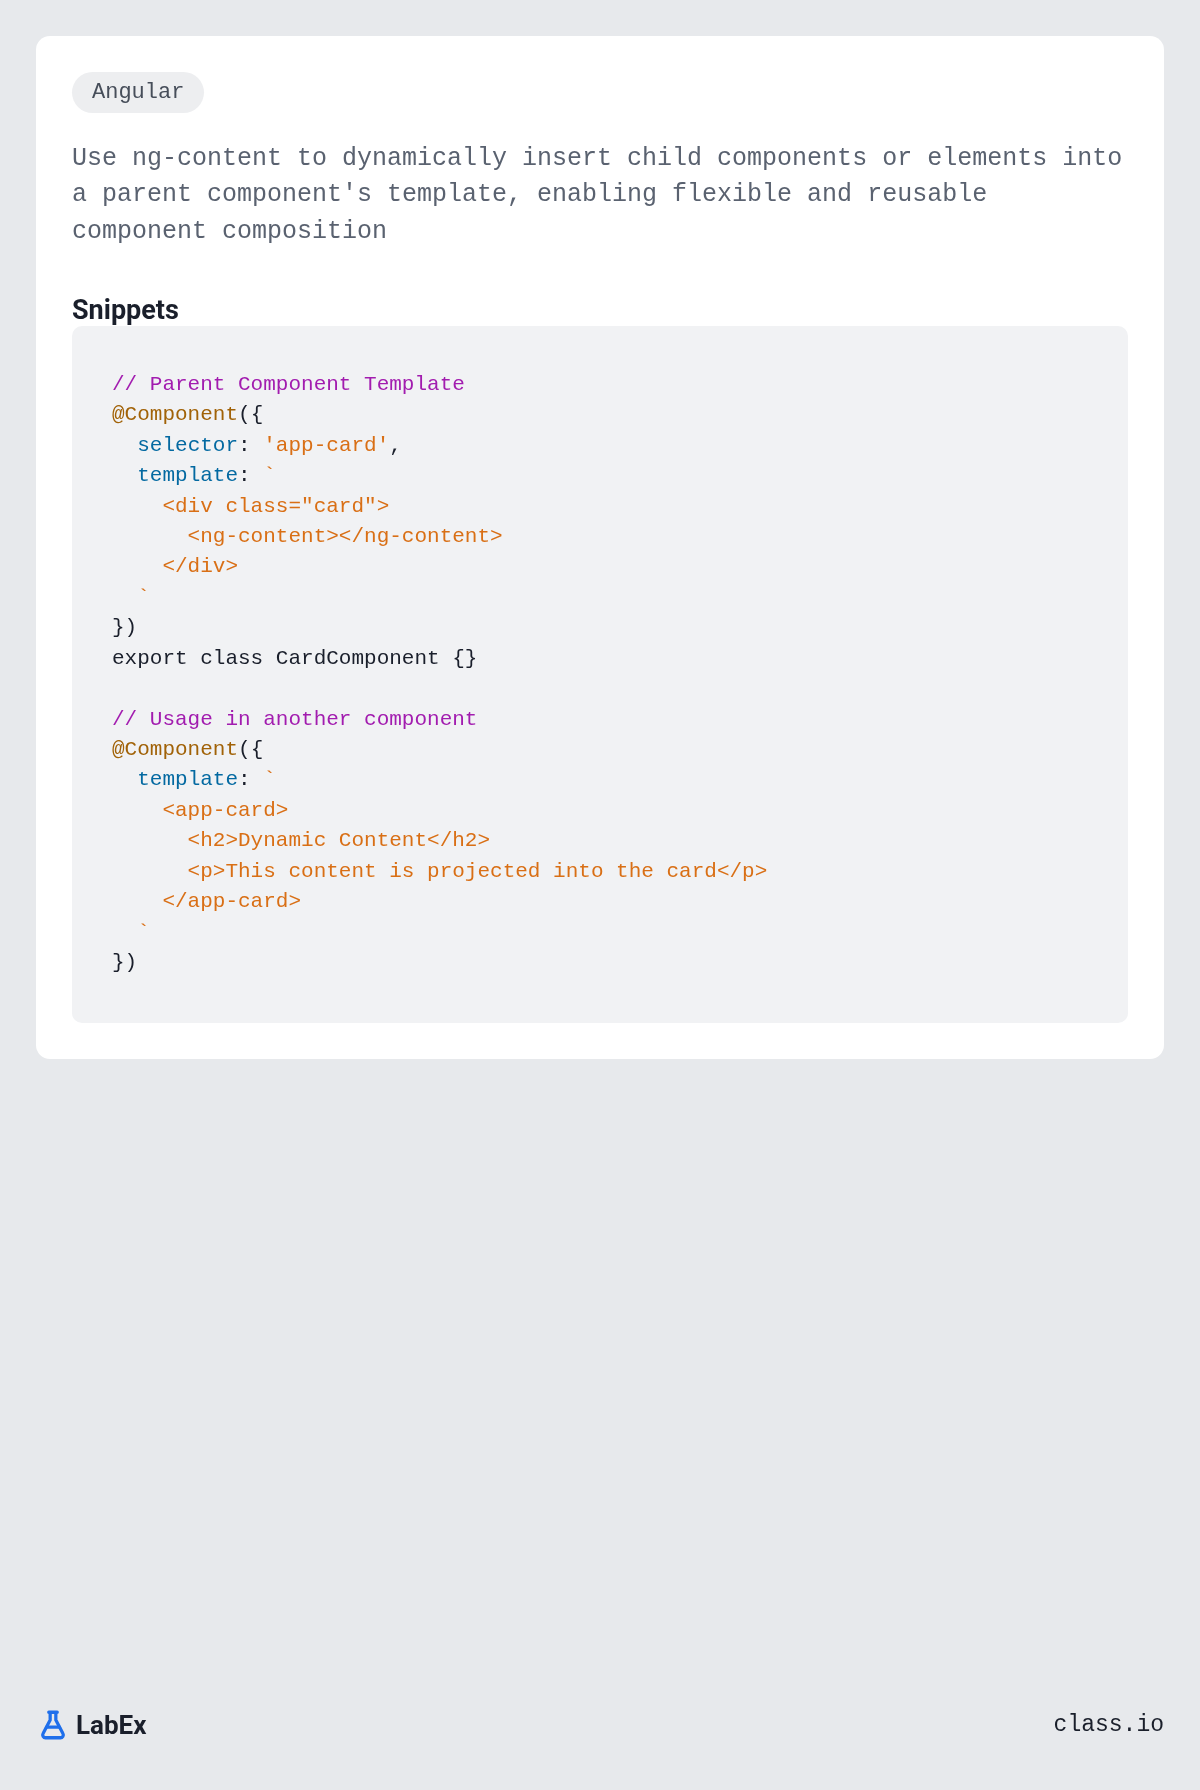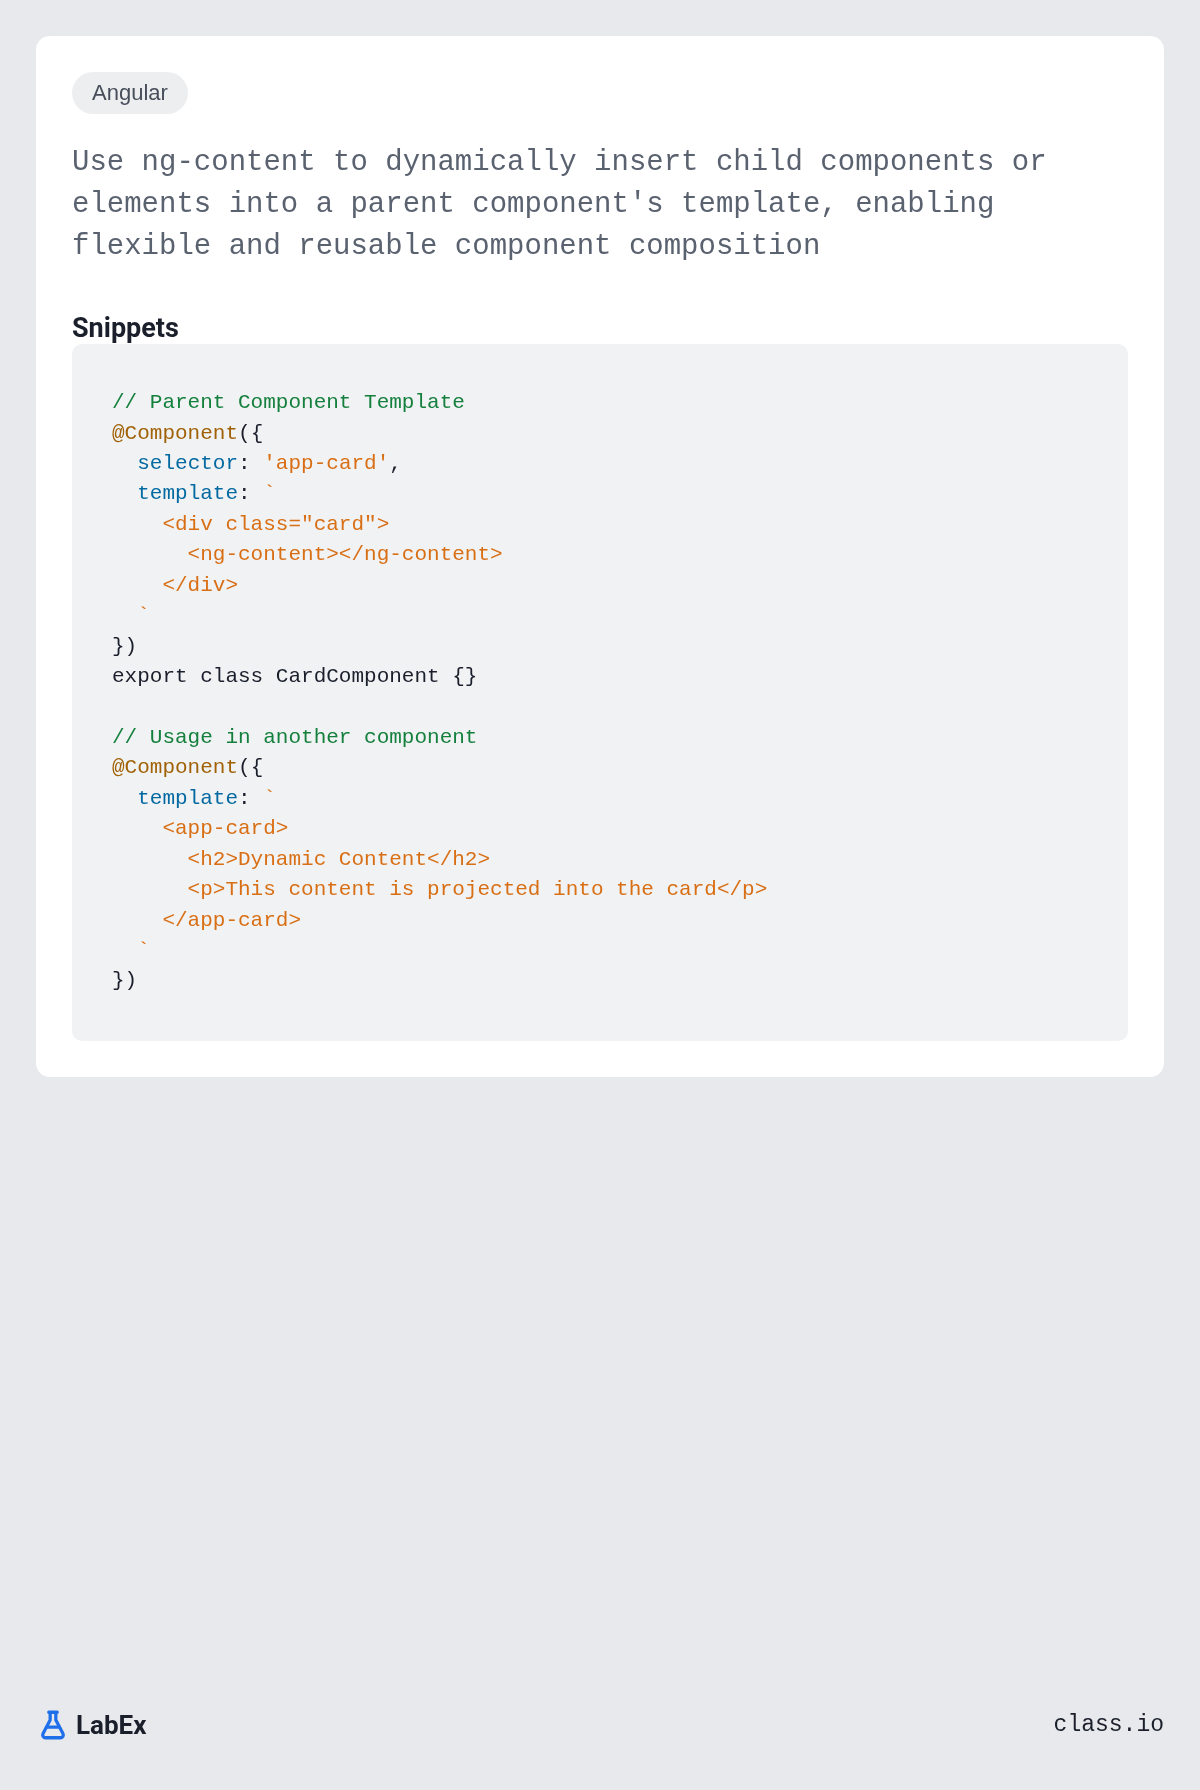--- a/index.html
+++ b/index.html
@@ -14,58 +14,58 @@
     background: #fff;
     border-radius: 14px;
     margin: 36px;
     padding: 36px;
     width: calc(1200px - 72px);
   }
   .badge {
     display: inline-block;
     background: #edeef0;
     color: #474e5a;
-    font-family: Liberation Sans, sans-serif;
+    font-family: Liberation Mono, monospace;
     font-size: 22px;
     padding: 8px 20px;
     border-radius: 22px;
     margin-bottom: 28px;
     text-align: center;
   }
   .title {
     font-size: 56px;
     font-weight: 400;
     color: #1a1f2b;
     letter-spacing: -0.5px;
     margin-bottom: 36px;
   }
   .description {
     font-family: "SFMono-Regular", Consolas, "Liberation Mono", Menlo, monospace;
-    font-size: 29px;
+    font-size: 25px;
     color: #5a6270;
     line-height: 1.45;
     margin-bottom: 44px;
   }
   .section-title {
     font-size: 27px;
     font-weight: 700;
     color: #1a1f2b;
   }
   .code-block {
     background: #f1f2f4;
     border-radius: 10px;
     padding: 44px 40px;
     font-family: "SFMono-Regular", Consolas, "Liberation Mono", Menlo, monospace;
     font-size: 21px;
     line-height: 1.45;
     color: #1a1f2b;
     white-space: pre;
     overflow-x: auto;
   }
-  .tok-comment { color: #15803d; margin-top: 36px; }
+  .tok-comment { color: #a21caf; margin-top: 36px; }
   .tok-decorator { color: #a16207; }
   .tok-key { color: #0369a1; }
   .tok-string { color: #d96f15; }
   .footer {
     position: absolute;
     bottom: 48px;
     left: 36px;
     right: 36px;
     display: flex;
     justify-content: space-between;

